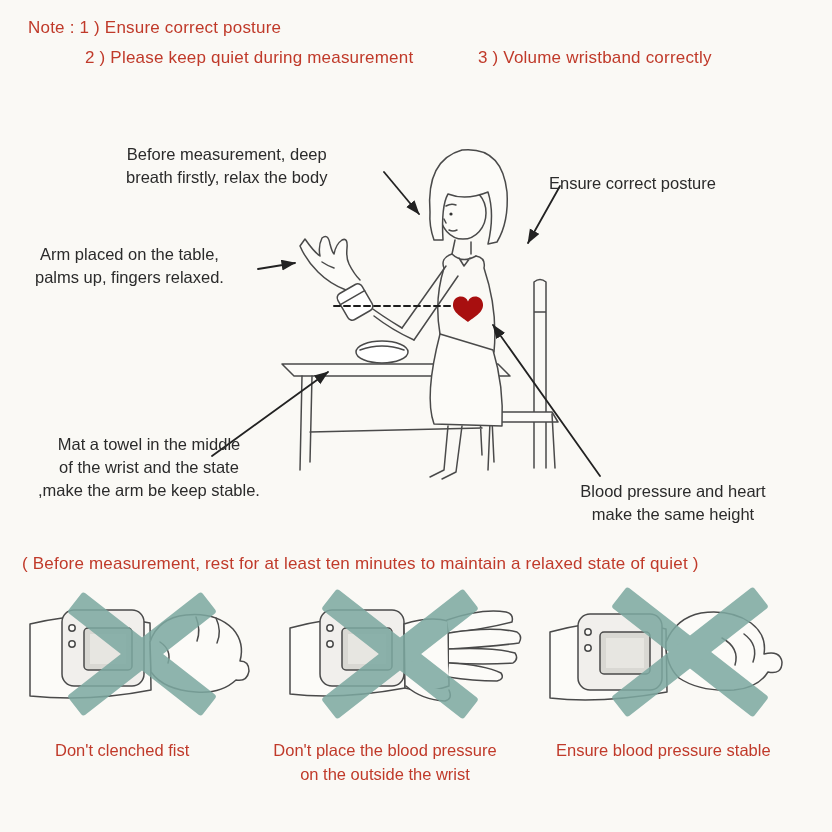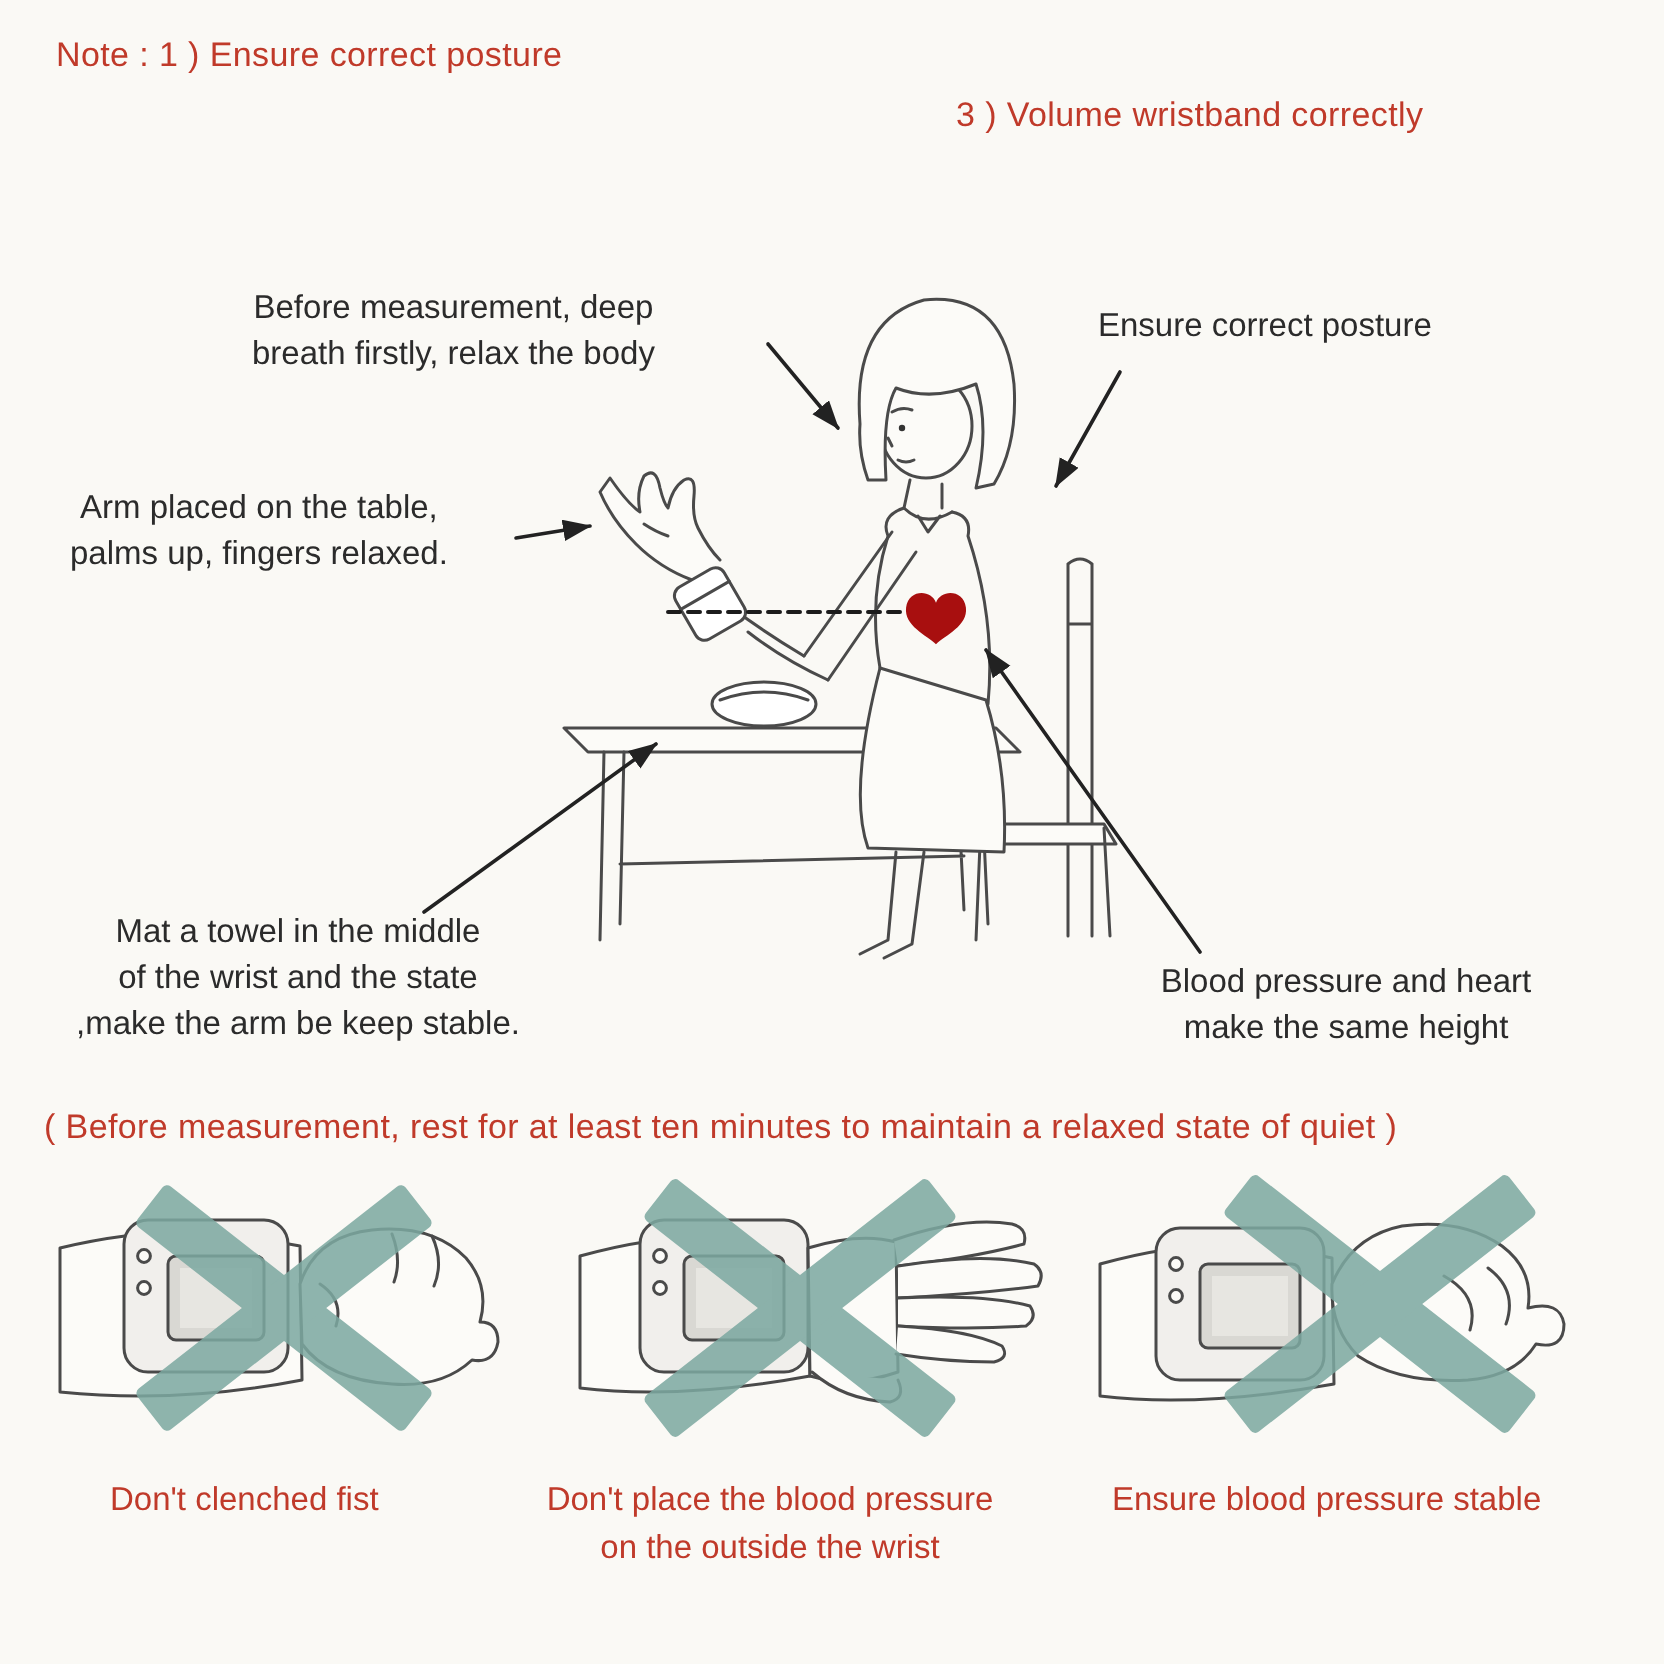--- a/index.html
+++ b/index.html
@@ -139,35 +139,36 @@
       <path d="M666,642 Q676,618 701,613 Q731,609 751,623 Q767,635 764,654 Q780,650 782,662 Q782,675 768,672 Q758,688 734,690 Q700,692 679,678 Q665,664 666,642 Z"></path>
       <path d="M722,638 Q740,648 735,665 M744,634 Q759,645 753,662" fill="none"></path>
       <g fill="#7da9a1" opacity="0.86" stroke="none">
         <rect x="600" y="639" width="180" height="26" rx="3" transform="rotate(38 690 652)"></rect>
         <rect x="600" y="639" width="180" height="26" rx="3" transform="rotate(-38 690 652)"></rect>
       </g>
     </g>
   </svg>
 
   <div class="abs red note-line" style="left:28px;top:18px">Note : 1 ) Ensure correct posture</div>
+  <div class="abs red note-line" style="left:85px;top:48px">2 ) Please keep quiet during measurement</div>
   <div class="abs red note-line" style="left:478px;top:48px">3 ) Volume wristband correctly</div>
 
   <div class="abs ink ann" style="left:126px;top:143px">
     <div>Before measurement, deep</div>
     <div>breath firstly, relax the body</div>
   </div>
 
-  <div class="abs ink ann" style="left:549px;top:152px">Ensure correct posture</div>
+  <div class="abs ink ann" style="left:549px;top:172px">Ensure correct posture</div>
 
   <div class="abs ink ann" style="left:35px;top:243px">
     <div>Arm placed on the table,</div>
     <div>palms up, fingers relaxed.</div>
   </div>
 
-  <div class="abs ink ann" style="left:38px;top:455px">
+  <div class="abs ink ann" style="left:38px;top:433px">
     <div>Mat a towel in the middle</div>
     <div>of the wrist and the state</div>
     <div>,make the arm be keep stable.</div>
   </div>
 
   <div class="abs ink ann" style="left:560px;top:480px;width:226px;text-align:center">
     <div>Blood pressure and heart</div>
     <div>make the same height</div>
   </div>
 

